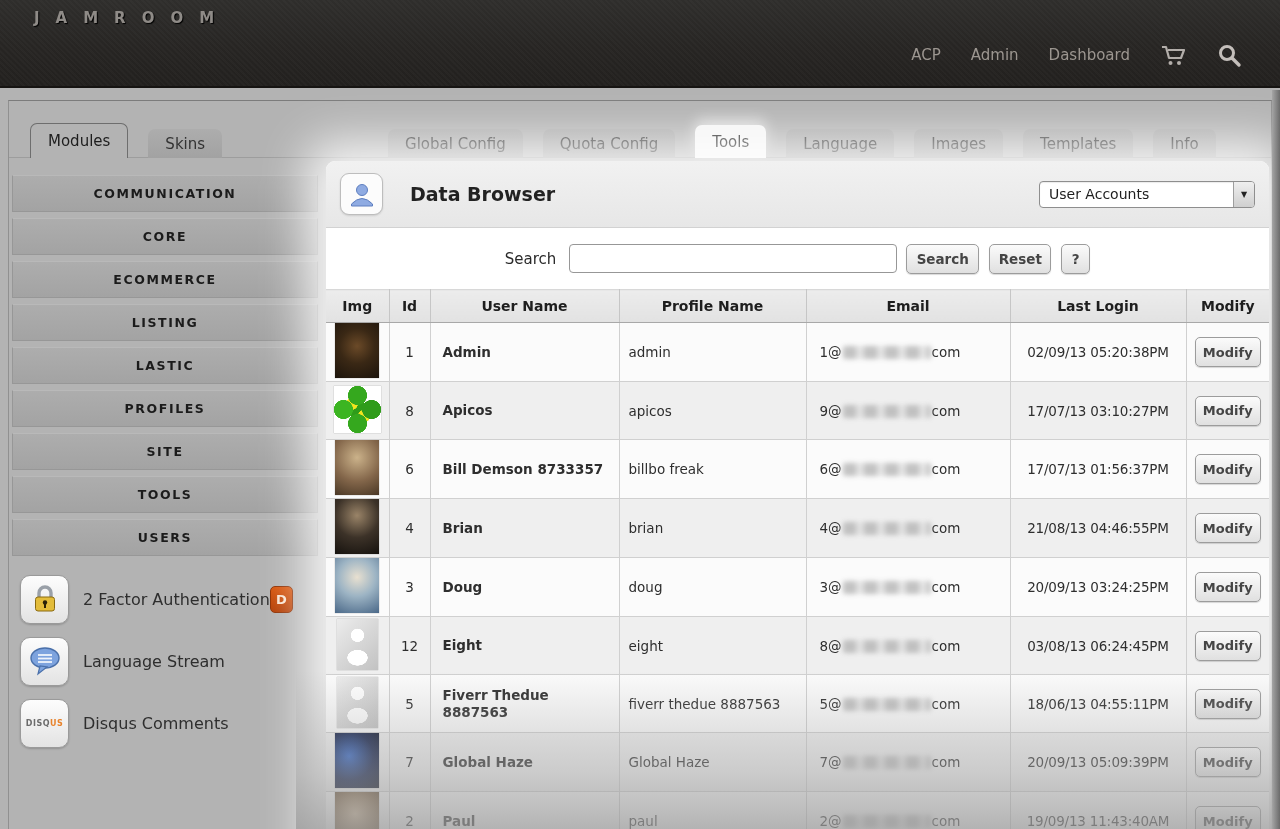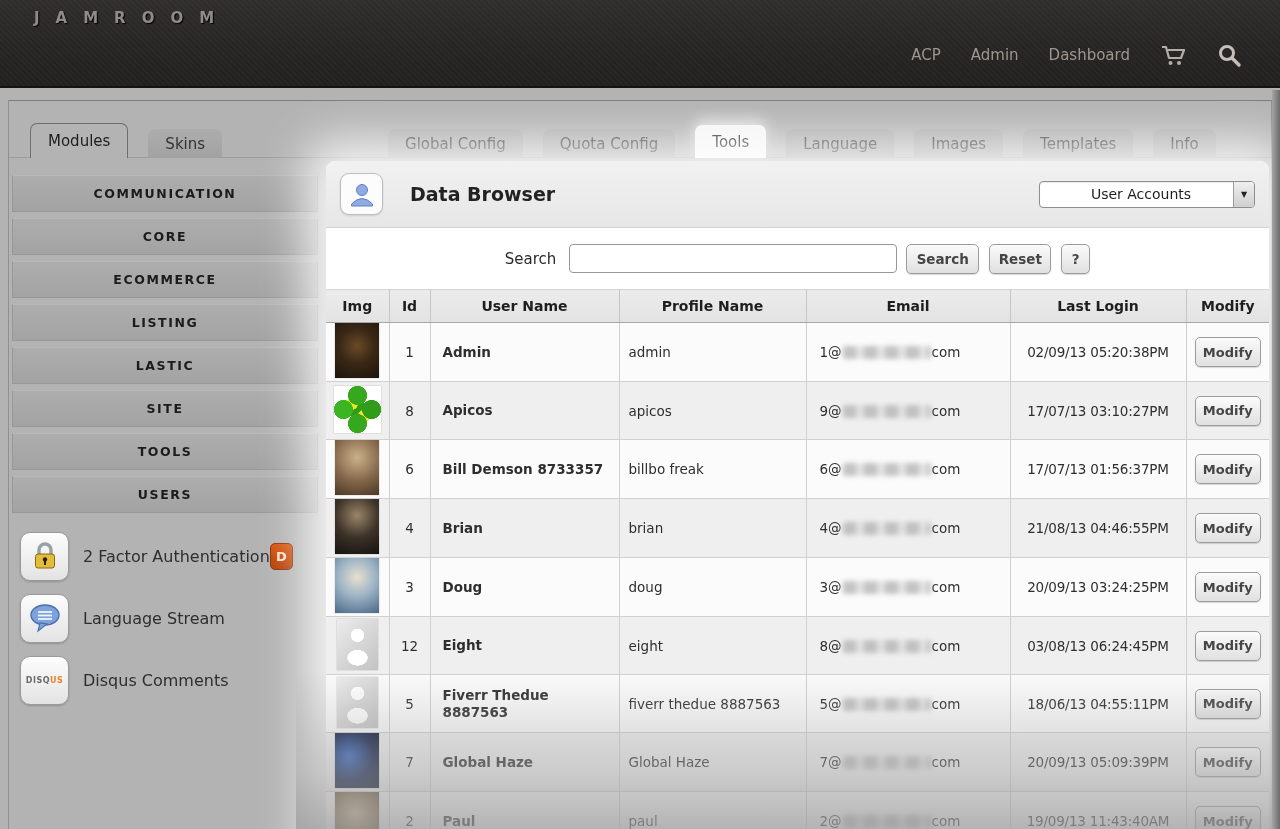--- a/index.html
+++ b/index.html
@@ -65,21 +65,21 @@
   .panel { position:absolute; top:60px; left:317px; width:943px; height:740px;
     background:#fff; border-radius:9px;
     box-shadow:0 0 46px 20px rgba(255,255,255,0.85); z-index:3; }
   .panel-header { height:67px; background:linear-gradient(180deg,#f1f1f1,#e7e7e7);
     border-bottom:1px solid #d2d2d2; border-radius:9px 9px 0 0;
     display:flex; align-items:center; padding:0 14px; }
   .panel-icon-box { width:43px; height:42px; background:#fcfcfc; border:1px solid #bdbdbd; border-radius:9px;
     display:flex; align-items:center; justify-content:center; box-shadow:0 1px 2px rgba(0,0,0,0.12); }
   .panel-title { font-size:19px; font-weight:700; color:#222; margin-left:27px; }
   .dataset-select { margin-left:auto; width:216px; height:27px; background:#fff; border:1px solid #8e8e8e;
-    border-radius:4px; display:flex; align-items:center; cursor:pointer; box-shadow:inset 0 1px 1px rgba(0,0,0,0.08);text-align:center; }
+    border-radius:4px; display:flex; align-items:center; cursor:pointer; box-shadow:inset 0 1px 1px rgba(0,0,0,0.08); }
   .dataset-value { flex:1; font-size:14px; color:#1e1e1e; padding-left:9px; }
   .dataset-arrow { width:21px; height:25px; border-left:1px solid #9e9e9e; border-radius:0 3px 3px 0;
     background:linear-gradient(180deg,#efefef,#cfcfcf); display:flex; align-items:center; justify-content:center;
     font-size:8px; color:#222; }
 
   
   .search-row { height:61px; display:flex; align-items:center; justify-content:center; background:#fff; }
   .search-label { font-size:15px; color:#2a2a2a; margin-right:13px; }
   .search-input { width:328px; height:29px; border:1px solid #979797; border-radius:4px; background:#fff;
     font-size:14px; padding:0 8px; outline:none; margin-right:9px; }
@@ -177,20 +177,21 @@
     <div class="tab inactive">Templates</div>
     <div class="tab inactive">Info</div>
   </div>
 
   <div class="sidebar">
     <div class="cat-btn">COMMUNICATION</div>
     <div class="cat-btn">CORE</div>
     <div class="cat-btn">ECOMMERCE</div>
     <div class="cat-btn">LISTING</div>
     <div class="cat-btn">LASTIC</div>
+    <div class="cat-btn">PROFILES</div>
     <div class="cat-btn">SITE</div>
     <div class="cat-btn">TOOLS</div>
     <div class="cat-btn">USERS</div>
 
     <div class="module-list">
       <div class="module-item">
         <div class="module-icon">
           <svg width="32" height="32" viewBox="0 0 32 32">
             <path d="M10 15 v-5 a6 6 0 0 1 12 0 v5" fill="none" stroke="#9aa0a8" stroke-width="3.4"></path>
             <rect x="6.5" y="14" width="19" height="14" rx="2.5" fill="#e3bc3a" stroke="#8a6a10" stroke-width="1"></rect>

